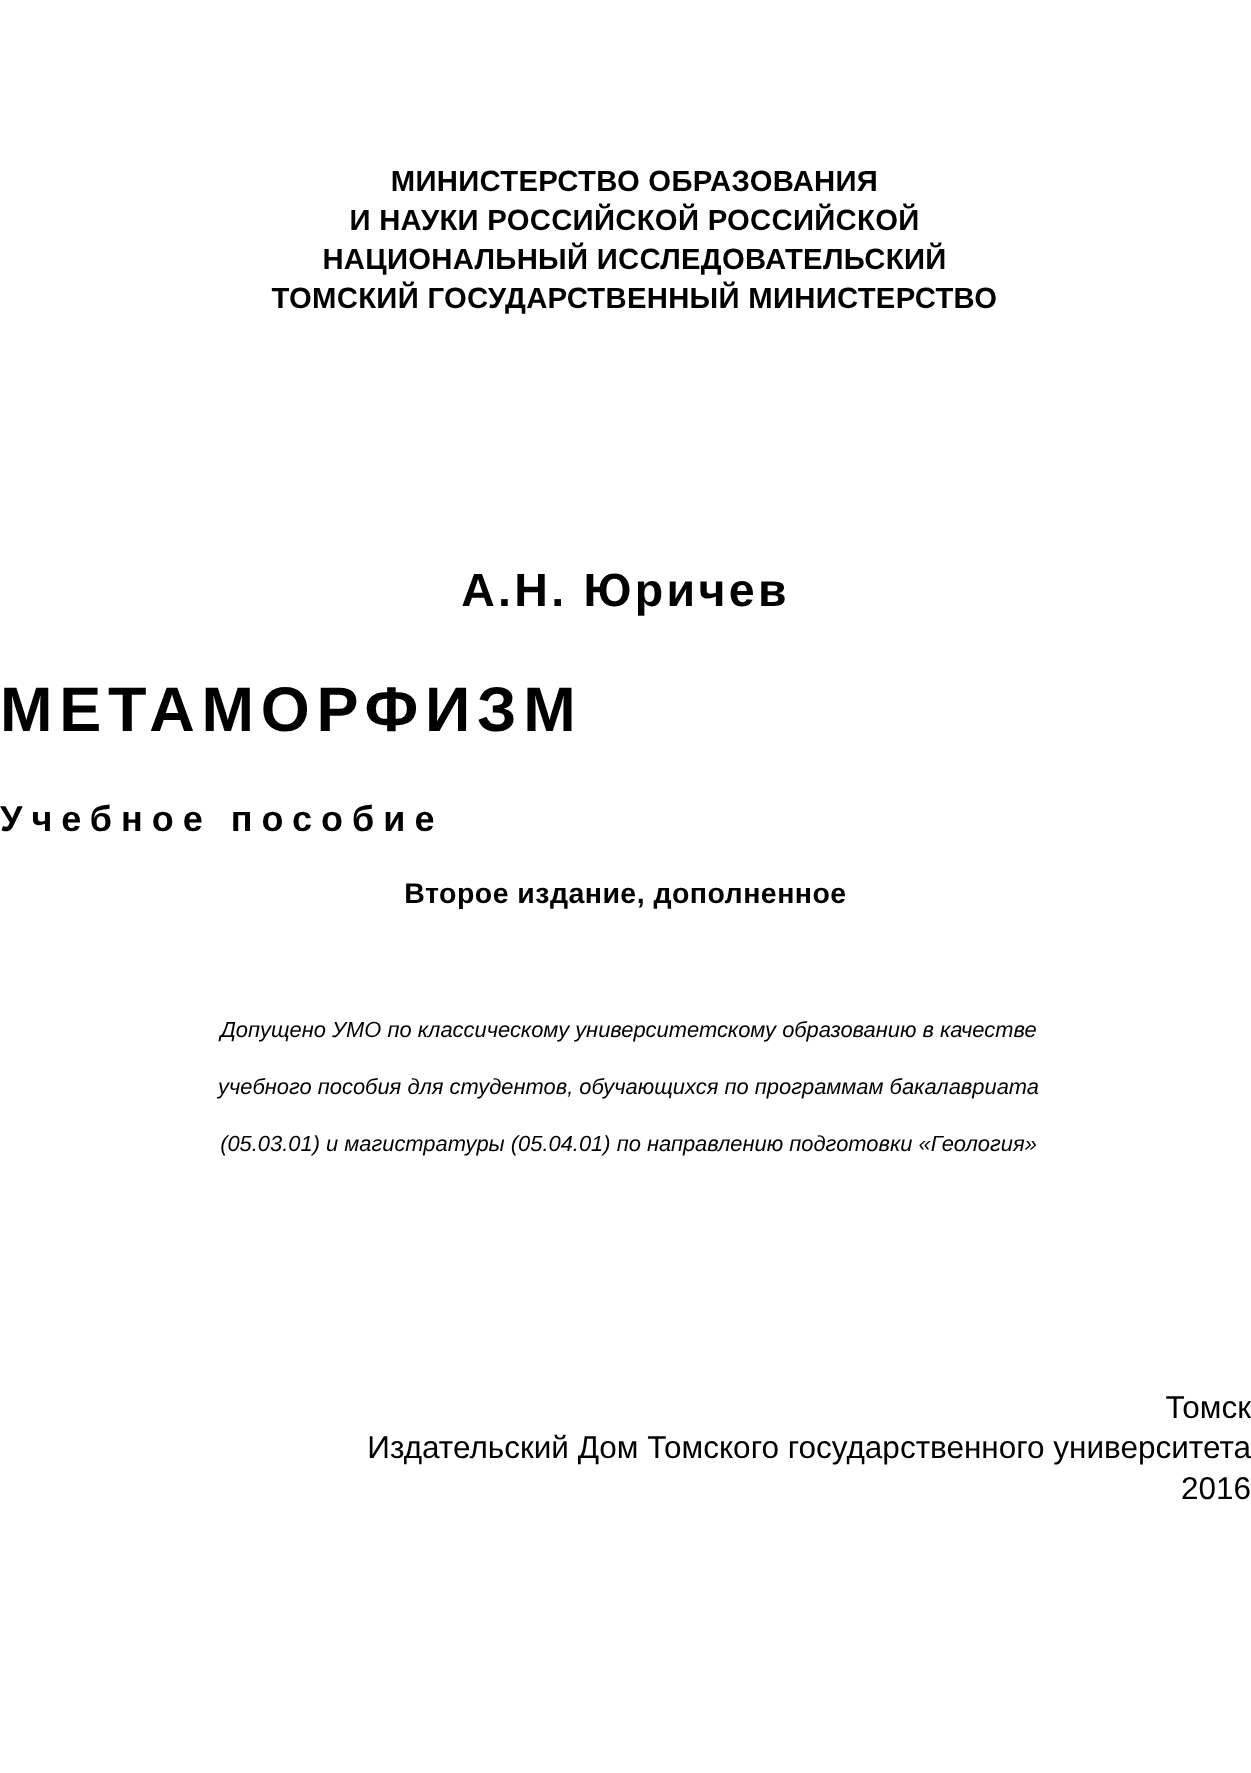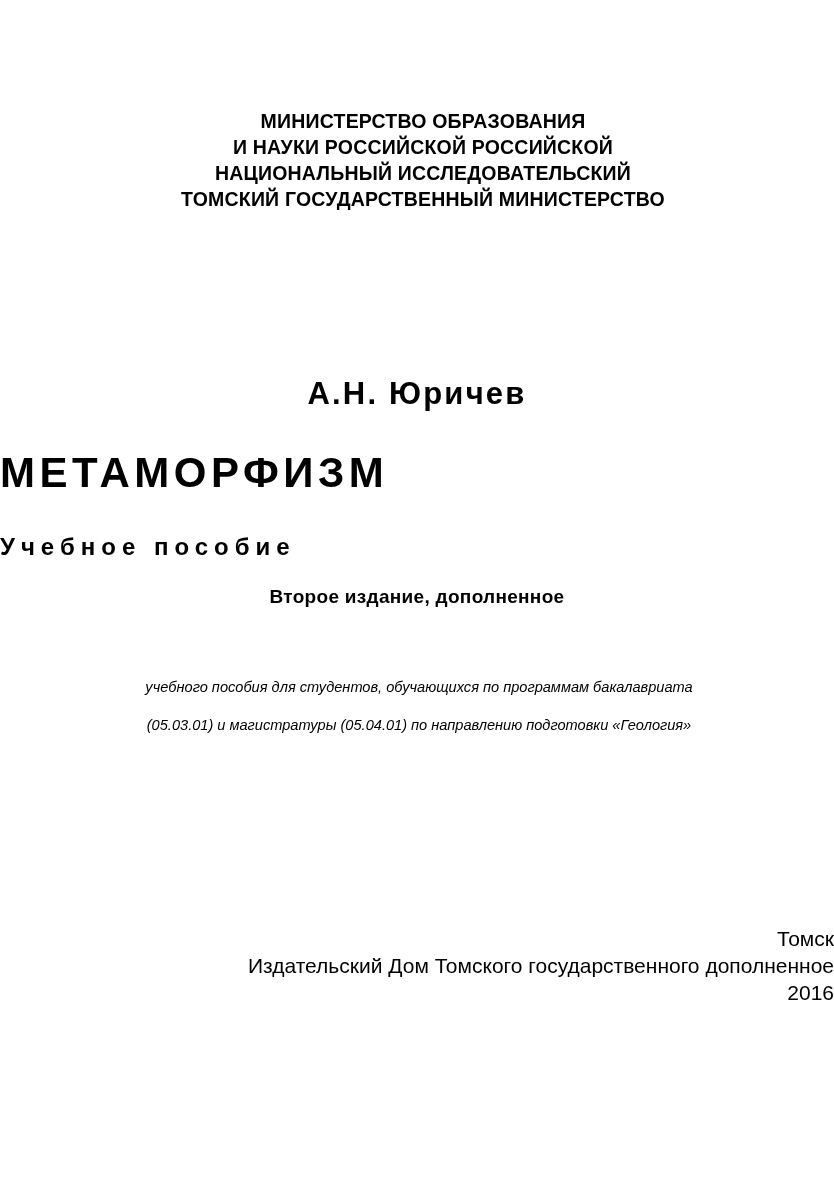--- a/index.html
+++ b/index.html
@@ -130,23 +130,24 @@
 
   <div class="author">А.Н. Юричев</div>
 
   <div class="title">МЕТАМОРФИЗМ</div>
 
   <div class="subtitle">Учебное пособие</div>
 
   <div class="edition">Второе издание, дополненное</div>
 
   <div class="approval">
+    <div>Допущено УМО по классическому университетскому образованию в качестве</div>
     <div>учебного пособия для студентов, обучающихся по программам бакалавриата</div>
     <div>(05.03.01) и магистратуры (05.04.01) по направлению подготовки «Геология»</div>
   </div>
 
   <div class="imprint">
     <div>Томск</div>
-    <div>Издательский Дом Томского государственного дополненное</div>
+    <div>Издательский Дом Томского государственного университета</div>
     <div>2016</div>
   </div>
 
 </div>
 
 </body></html>

